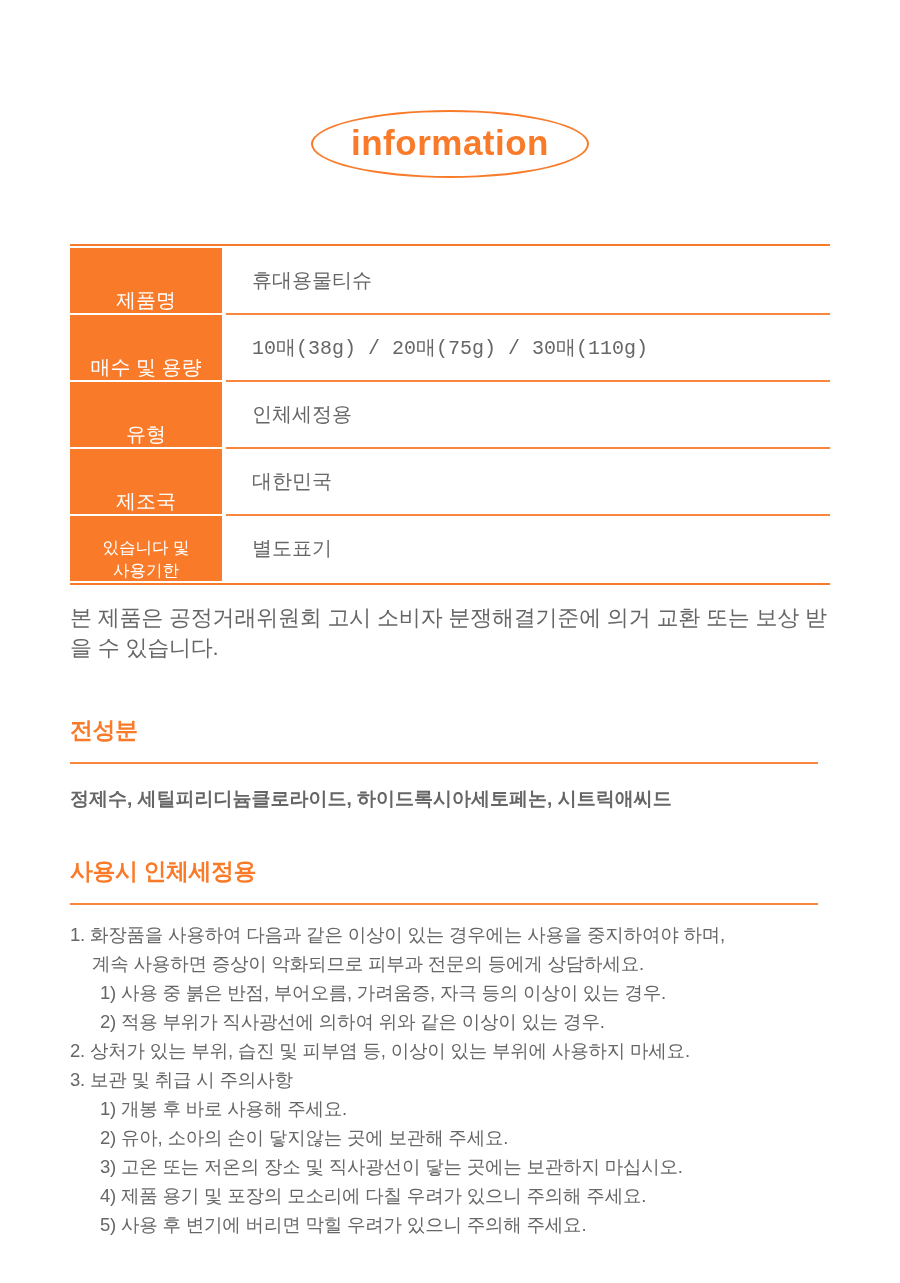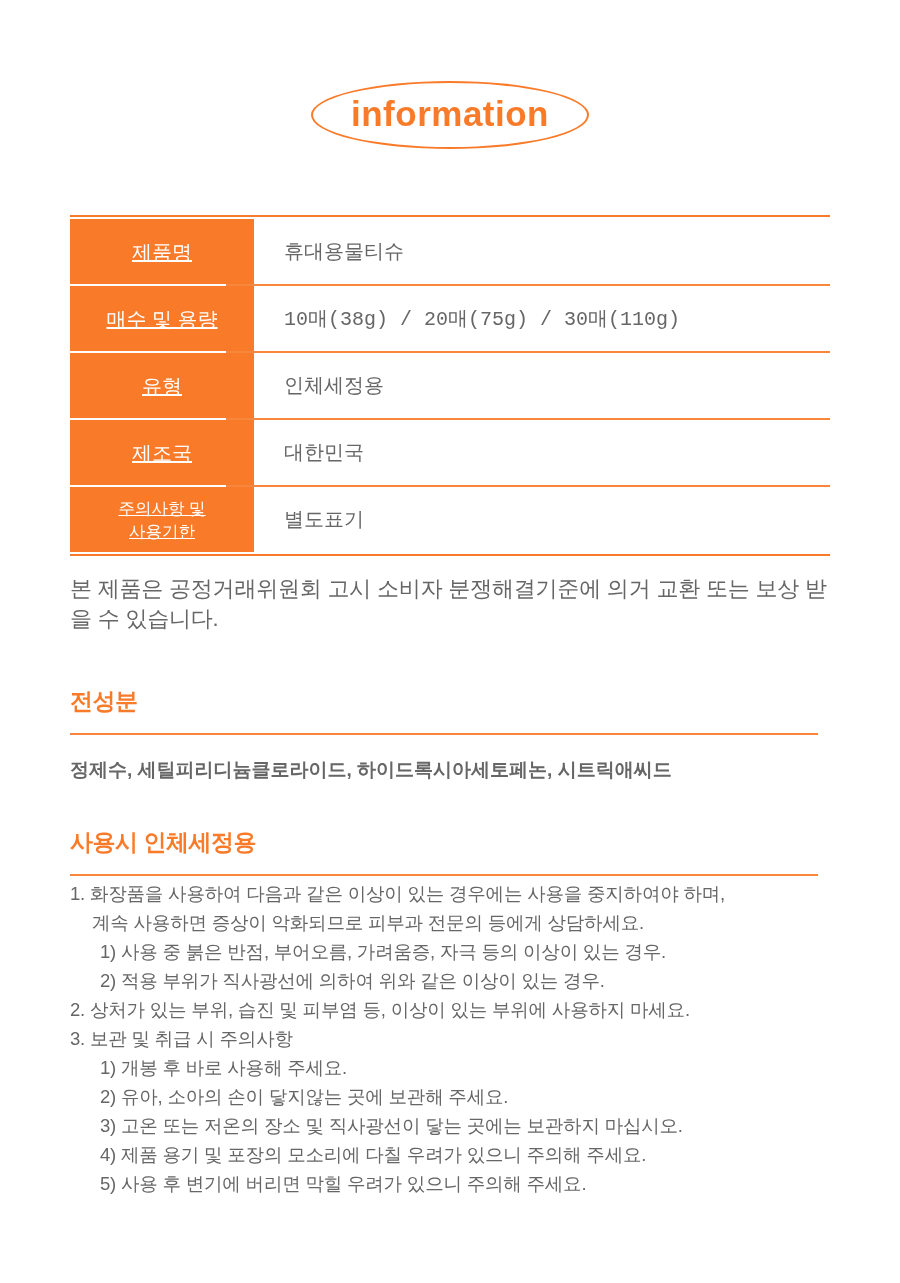--- a/index.html
+++ b/index.html
@@ -18,21 +18,21 @@
   .page {
     position: relative;
     width: 900px;
     height: 1283px;
     overflow: hidden;
     background: var(--page-bg);
   }
   .content {
     width: 760px;
     margin: 0 auto;
-    padding-top: 81px;
+    padding-top: 110px;
   }
   
   .badge {
     width: 278px;
     height: 68px;
     margin: 0 auto;
     border: 2px solid var(--orange);
     border-radius: 50%;
     display: flex;
     align-items: center;
@@ -48,31 +48,30 @@
   }
   
   .info-table {
     margin-top: 66px;
     border-top: 2px solid var(--orange);
     border-bottom: 2px solid var(--orange);
     padding: 2px 0;
   }
   .trow { display: flex; height: 65px; }
   .tlabel {
-    width: 184px;
+    width: 152px;
     background: var(--orange);
     color: var(--label-text);
     font-size: 20px;
     display: flex;
     flex-direction: column;
     align-items: center;
-    justify-content: center;
+    justify-content: flex-end;
     text-align: center;
     line-height: 1.3;
-    text-decoration: underline;
   }
   .tlabel-small { font-size: 16.5px; line-height: 1.35; }
   .tgap { width: 4px; background: var(--page-bg); }
   .tvalue {
     flex: 1;
     display: flex;
     align-items: center;
     padding-left: 26px;
     font-size: 20px;
     color: var(--text-gray);
@@ -102,21 +101,21 @@
     height: 2px;
     background: var(--orange-line);
     margin-top: 16px;
   }
   .ingredients-body {
     margin-top: 22px;
     font-size: 19px;
     color: var(--text-gray);
     font-weight: bold;
   }
-  .caution-list { margin-top: 3px; }
+  .caution-list { margin-top: 15px; }
   .caution-line {
     font-size: 18.5px;
     color: var(--text-gray);
     line-height: 29px;
     letter-spacing: -0.2px;
     white-space: nowrap;
   }
   .indent-0 { padding-left: 0; }
   .indent-1 { padding-left: 22px; }
   .indent-2 { padding-left: 30px; }
@@ -176,21 +175,21 @@
         <div class="tgap"></div>
         <div class="tvalue">대한민국</div>
       </div>
       <div class="tsep">
         <div class="tsep-left"></div>
         <div class="tsep-line"></div>
       </div>
 
       <div class="trow">
         <div class="tlabel tlabel-small">
-          <span>주의사항 및</span>
+          <span>있습니다 및</span>
           <span>사용기한</span>
         </div>
         <div class="tgap"></div>
         <div class="tvalue">별도표기</div>
       </div>
 
     </div>
 
     <p class="notice">본 제품은 공정거래위원회 고시 소비자 분쟁해결기준에 의거 교환 또는 보상 받을 수 있습니다.</p>
 

